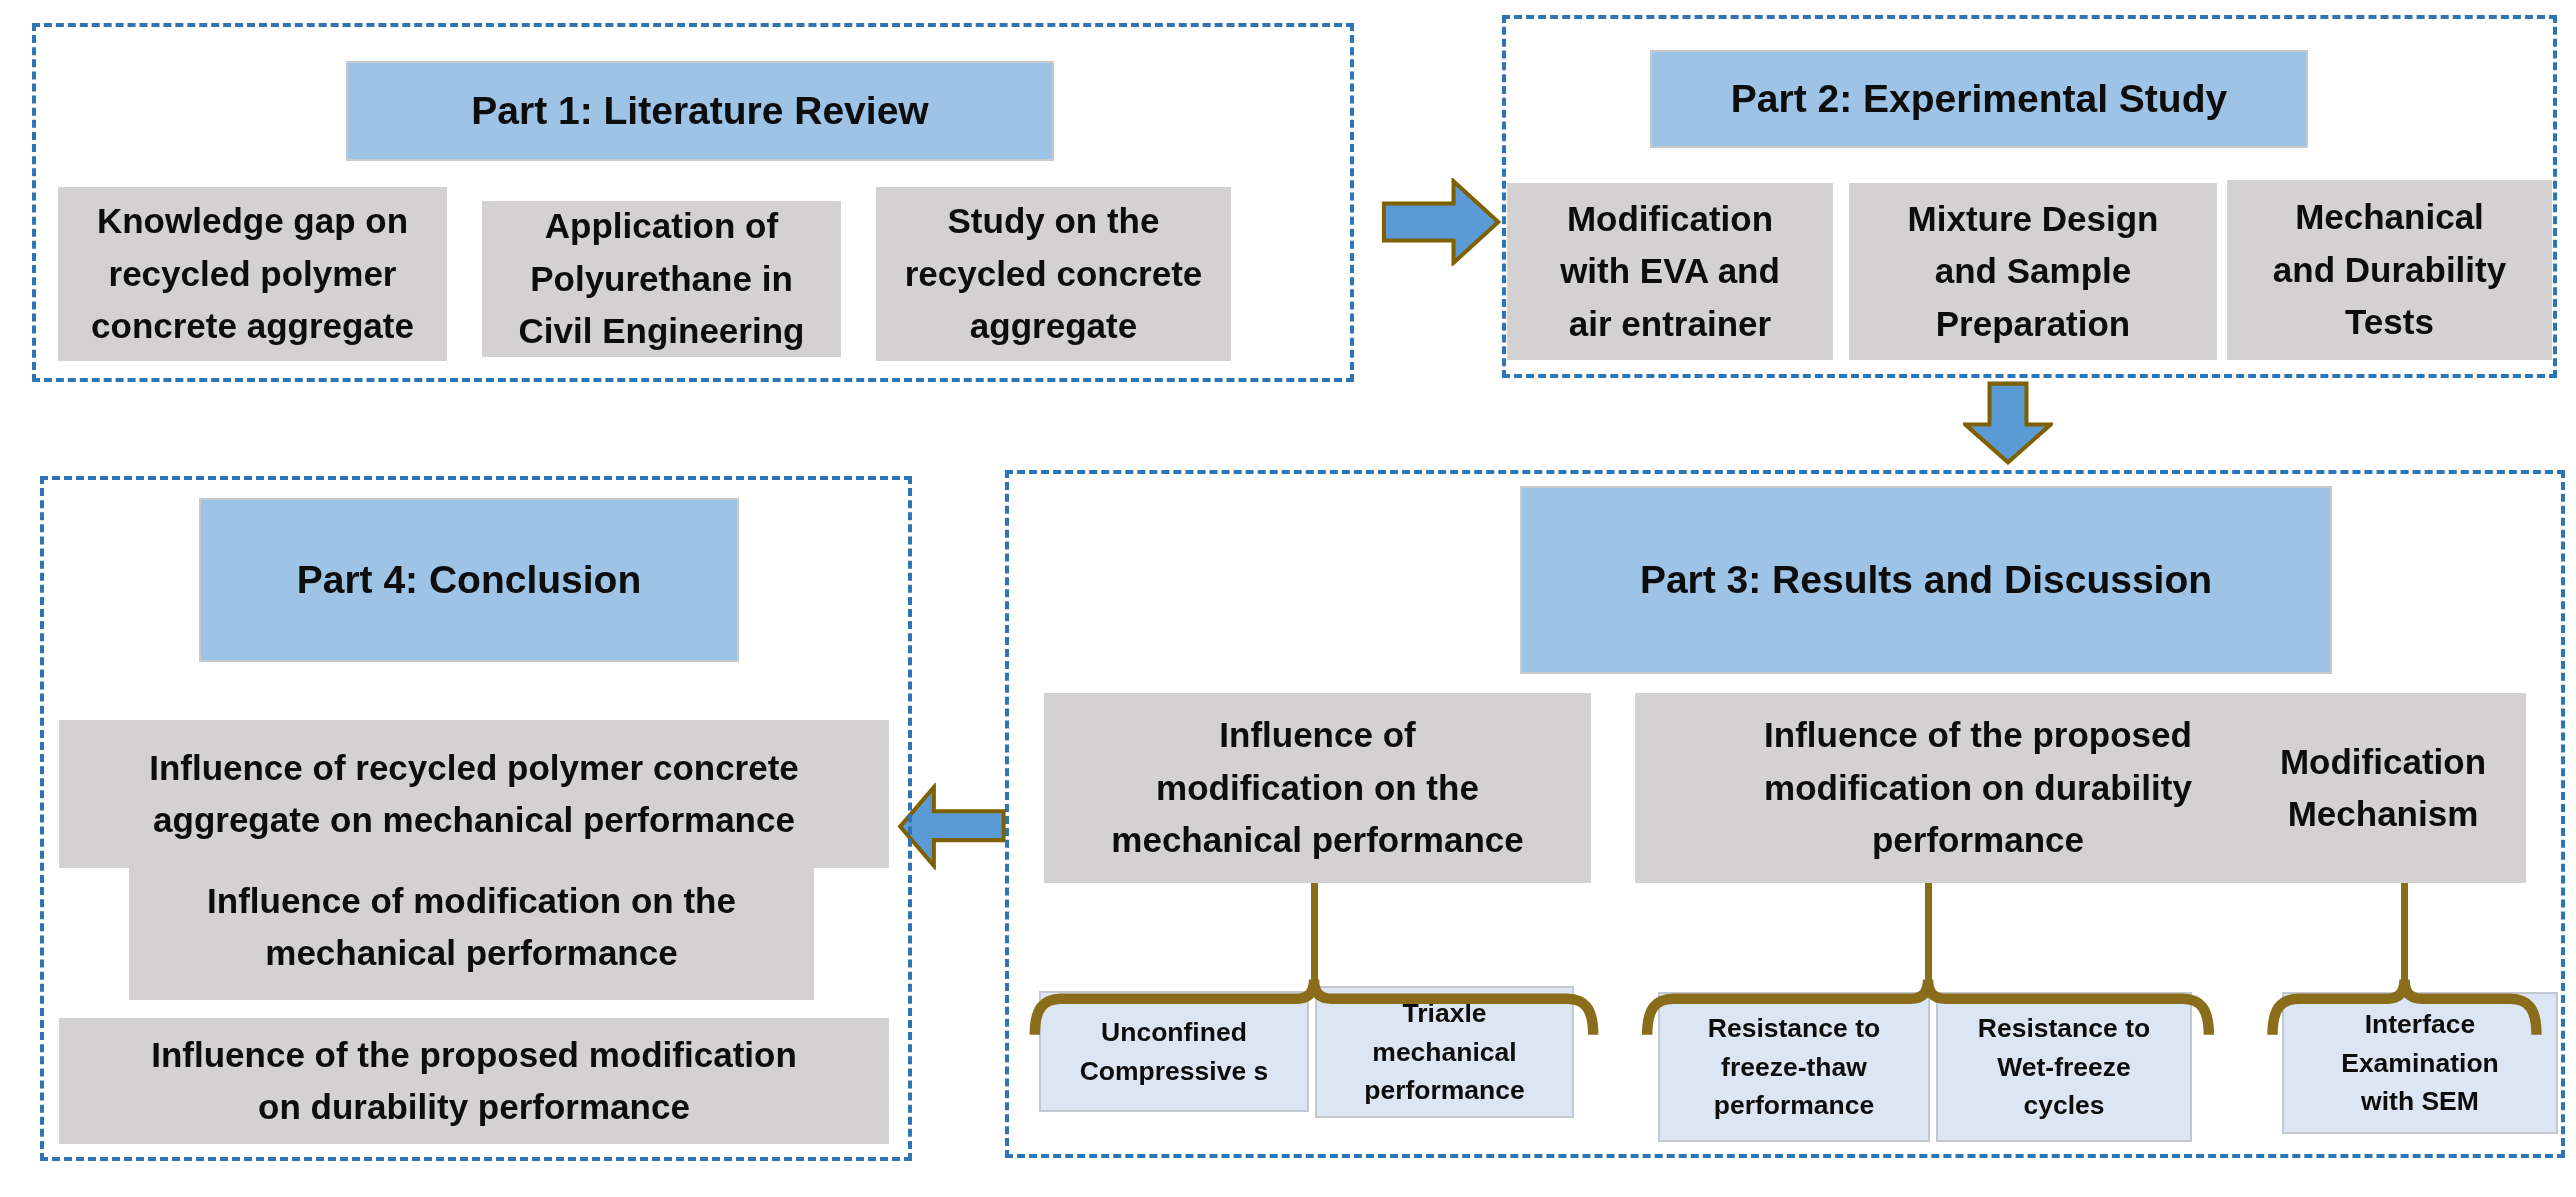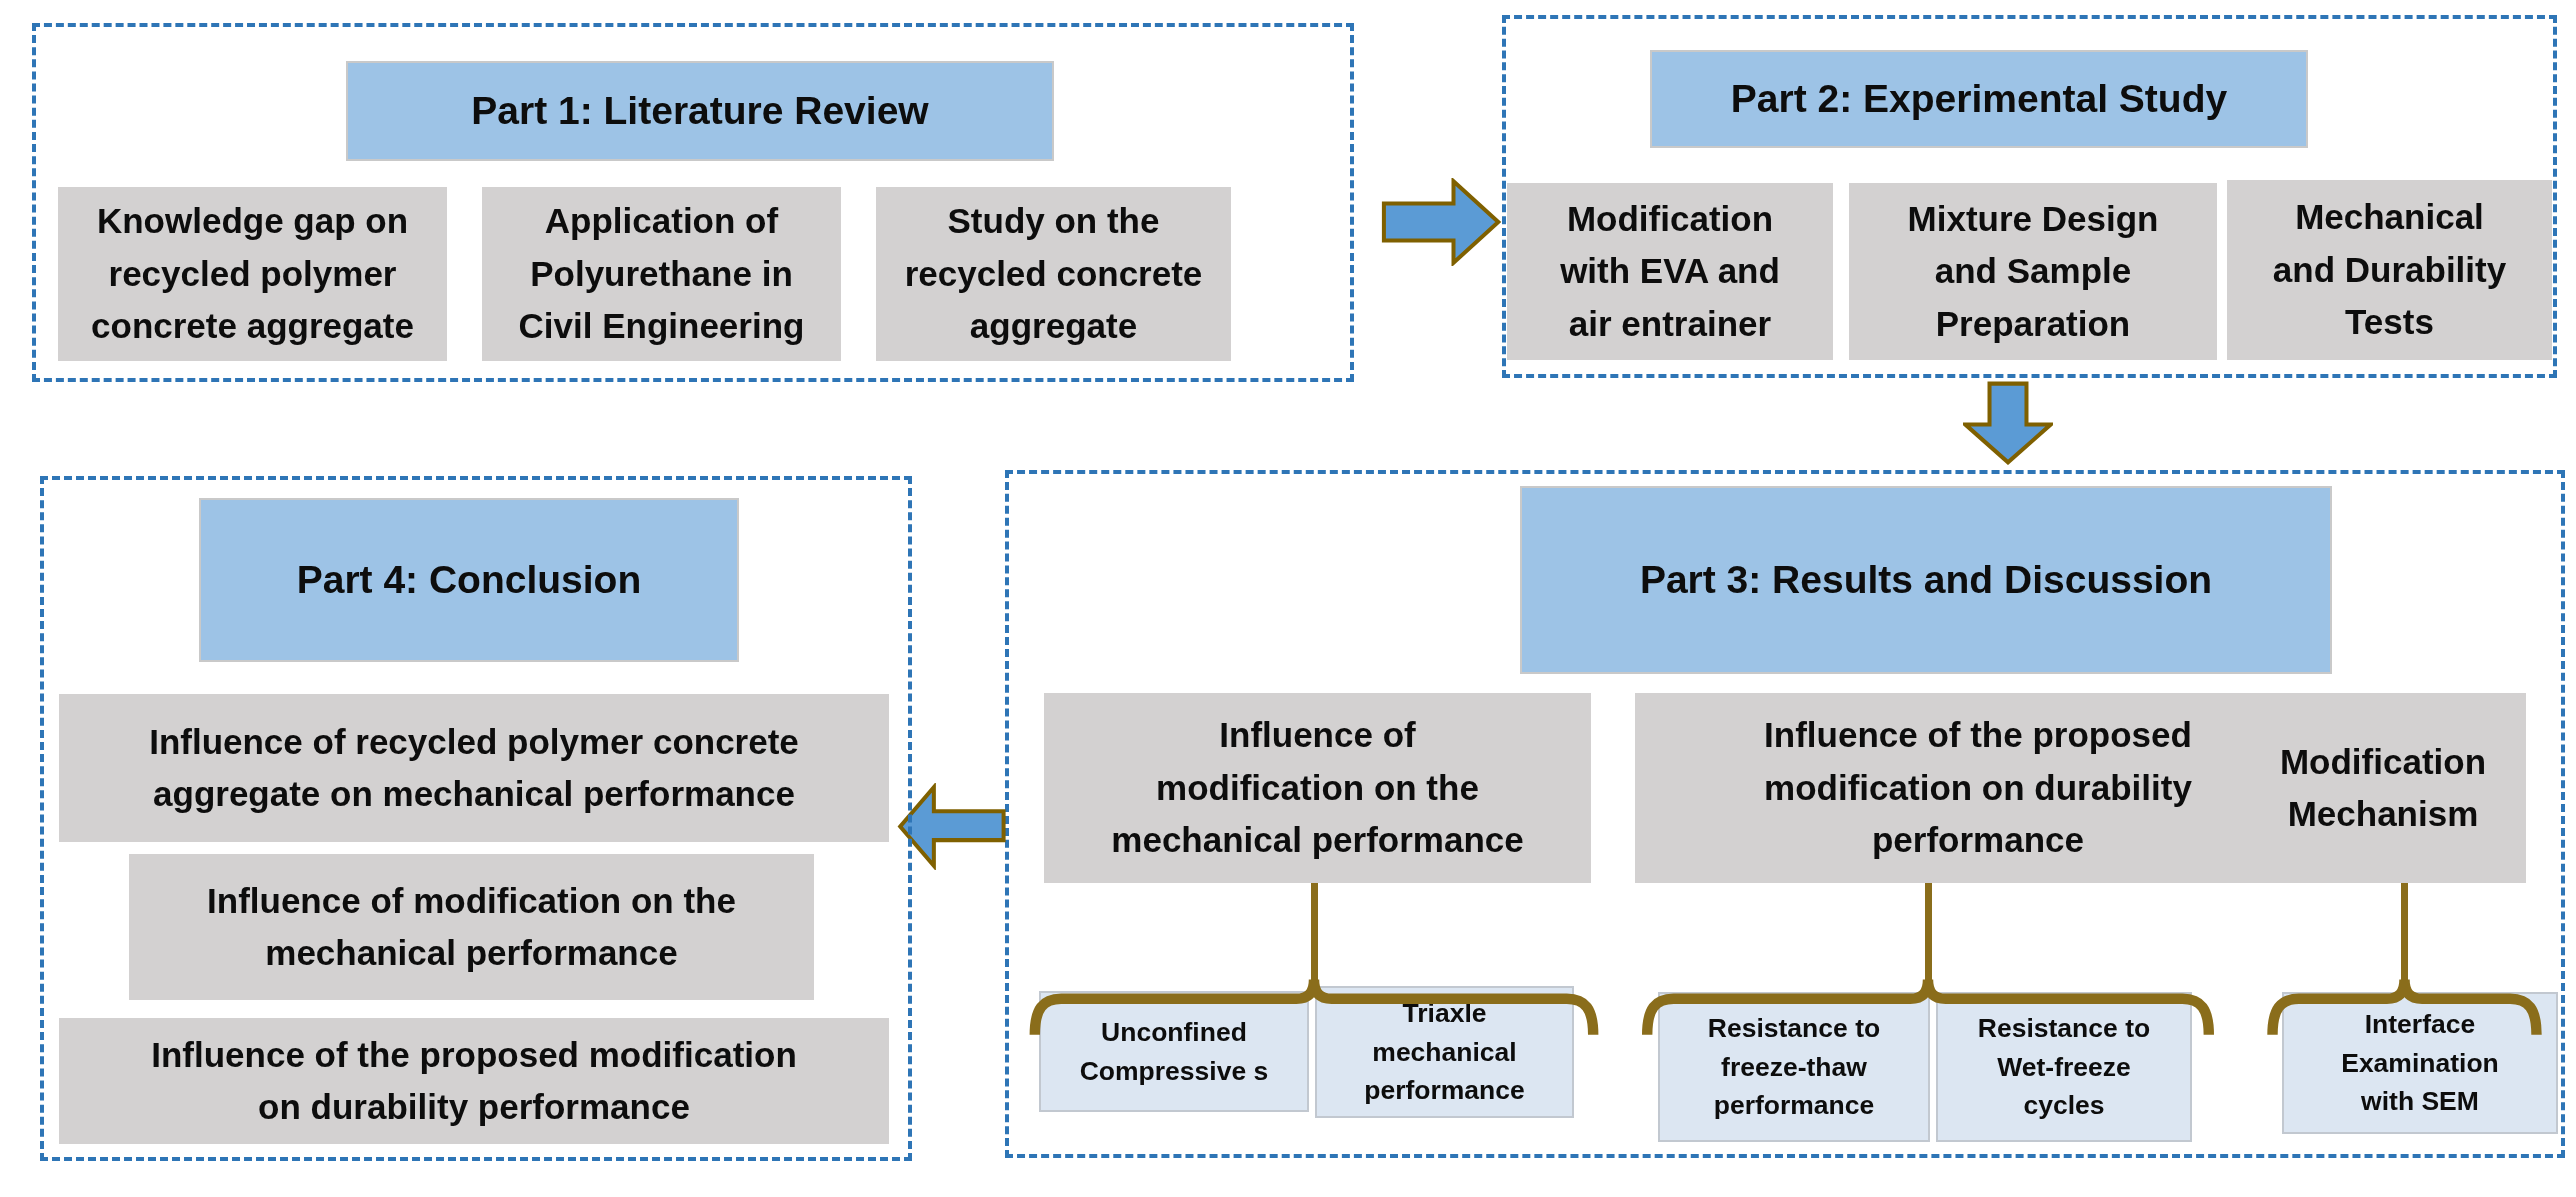--- a/index.html
+++ b/index.html
@@ -69,21 +69,21 @@
 
 <div class="canvas">
 
   <div class="container" style="left:32px;top:22.5px;width:1322px;height:359px"></div>
   <div class="hdr" style="left:346px;top:61px;width:708px;height:100px">
     <span>Part 1: Literature Review</span>
   </div>
   <div class="box" style="left:58px;top:187px;width:389px;height:174px">Knowledge gap on
 recycled polymer
 concrete aggregate</div>
-  <div class="box" style="left:482px;top:187px;width:359px;height:174px">Application of
+  <div class="box" style="left:482px;top:201px;width:359px;height:156px">Application of
 Polyurethane in
 Civil Engineering</div>
   <div class="box" style="left:876px;top:187px;width:355px;height:174px">Study on the
 recycled concrete
 aggregate</div>
 
   <svg class="flow-arrow" style="left:1381px;top:178px" width="121" height="88" viewBox="0 0 150 110">
     <polygon points="3,32 90,32 90,4 146,55 90,106 90,78 3,78" fill="#5b9bd5" stroke="#7f6000" stroke-width="5"></polygon>
   </svg>
 
@@ -148,21 +148,21 @@
 with SEM</div>
 
   <svg class="flow-arrow" style="left:897px;top:783px" width="109" height="87" viewBox="0 0 136 108">
     <polygon points="133,35 46,35 46,5 4,54 46,103 46,71 133,71" fill="#5b9bd5" stroke="#7f6000" stroke-width="5"></polygon>
   </svg>
 
   <div class="container" style="left:40px;top:476px;width:872px;height:685px"></div>
   <div class="hdr" style="left:199px;top:498px;width:540px;height:164px">
     <span>Part 4: Conclusion</span>
   </div>
-  <div class="box" style="left:59px;top:694px;width:830px;height:148px">Influence of recycled polymer concrete
+  <div class="box" style="left:59px;top:720px;width:830px;height:148px">Influence of recycled polymer concrete
 aggregate on mechanical performance</div>
   <div class="box" style="left:129px;top:854px;width:685px;height:146px">Influence of modification on the
 mechanical performance</div>
   <div class="box" style="left:59px;top:1018px;width:830px;height:126px">Influence of the proposed modification
 on durability performance</div>
 
 </div>
 
 
 </body></html>

